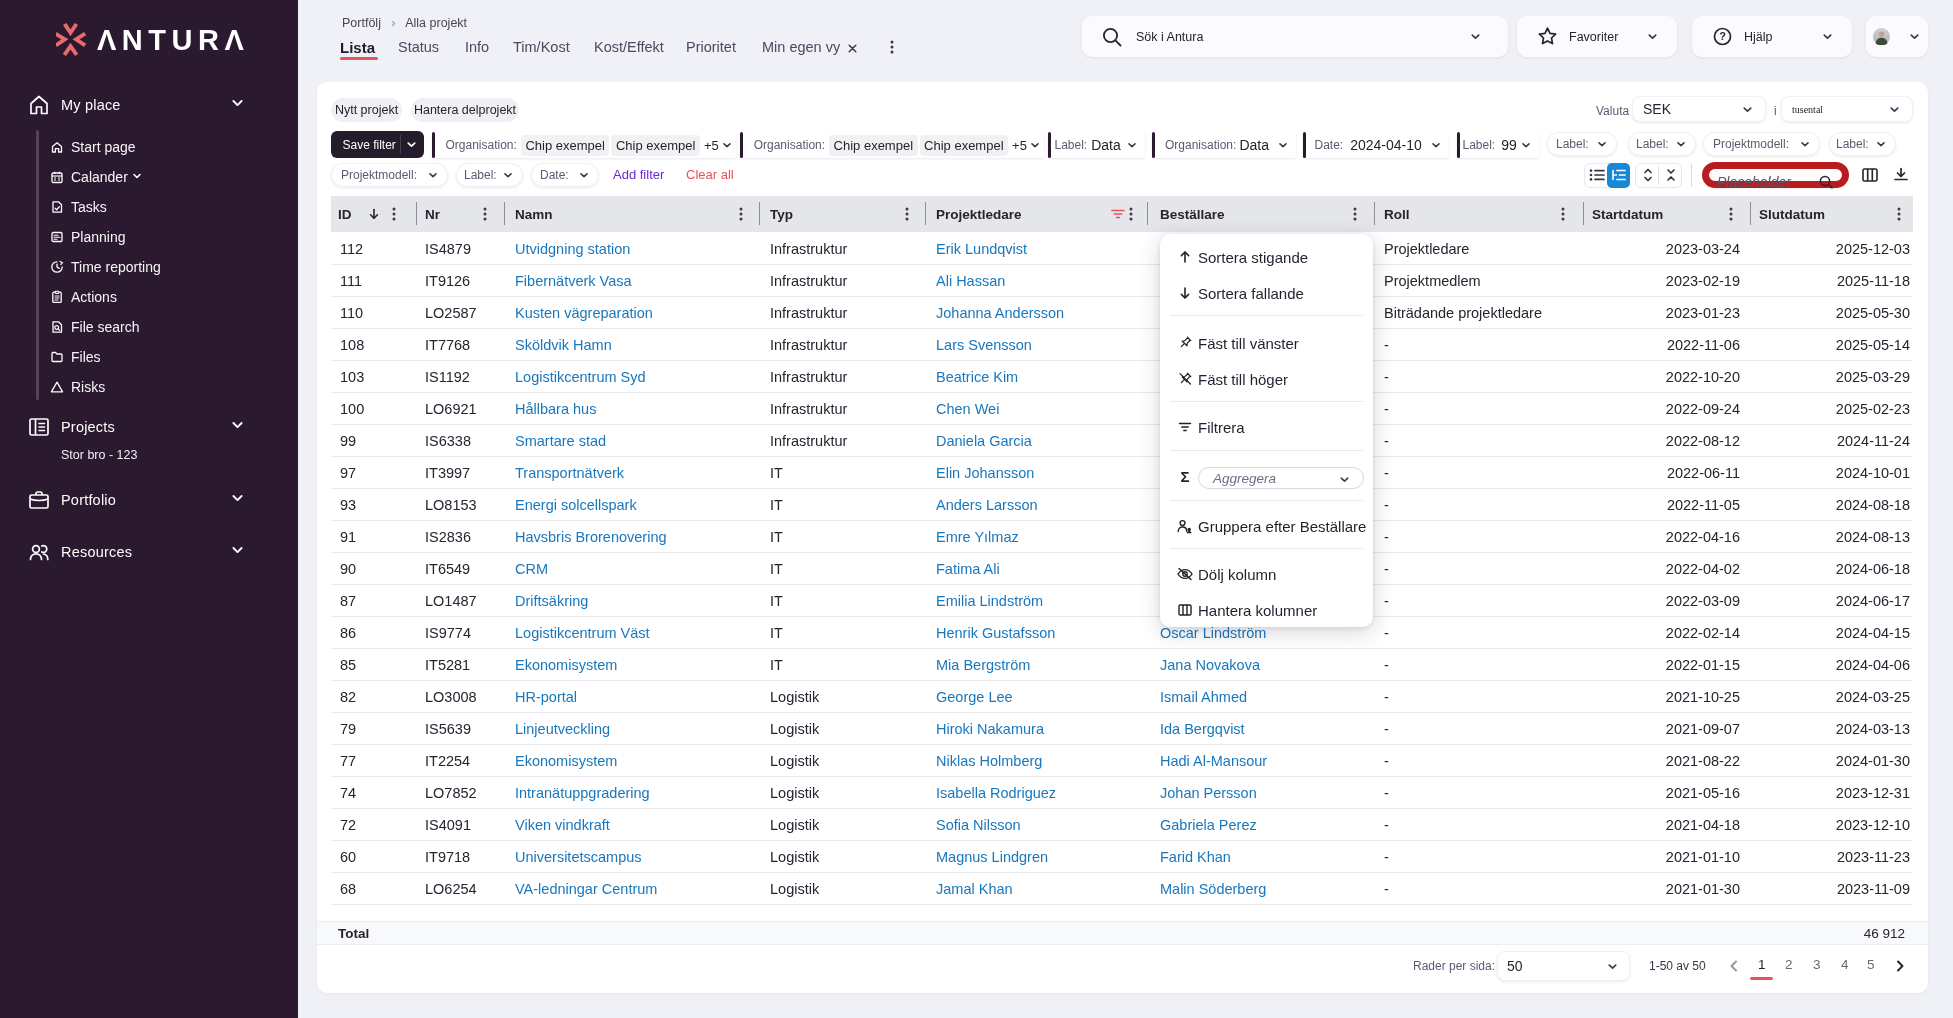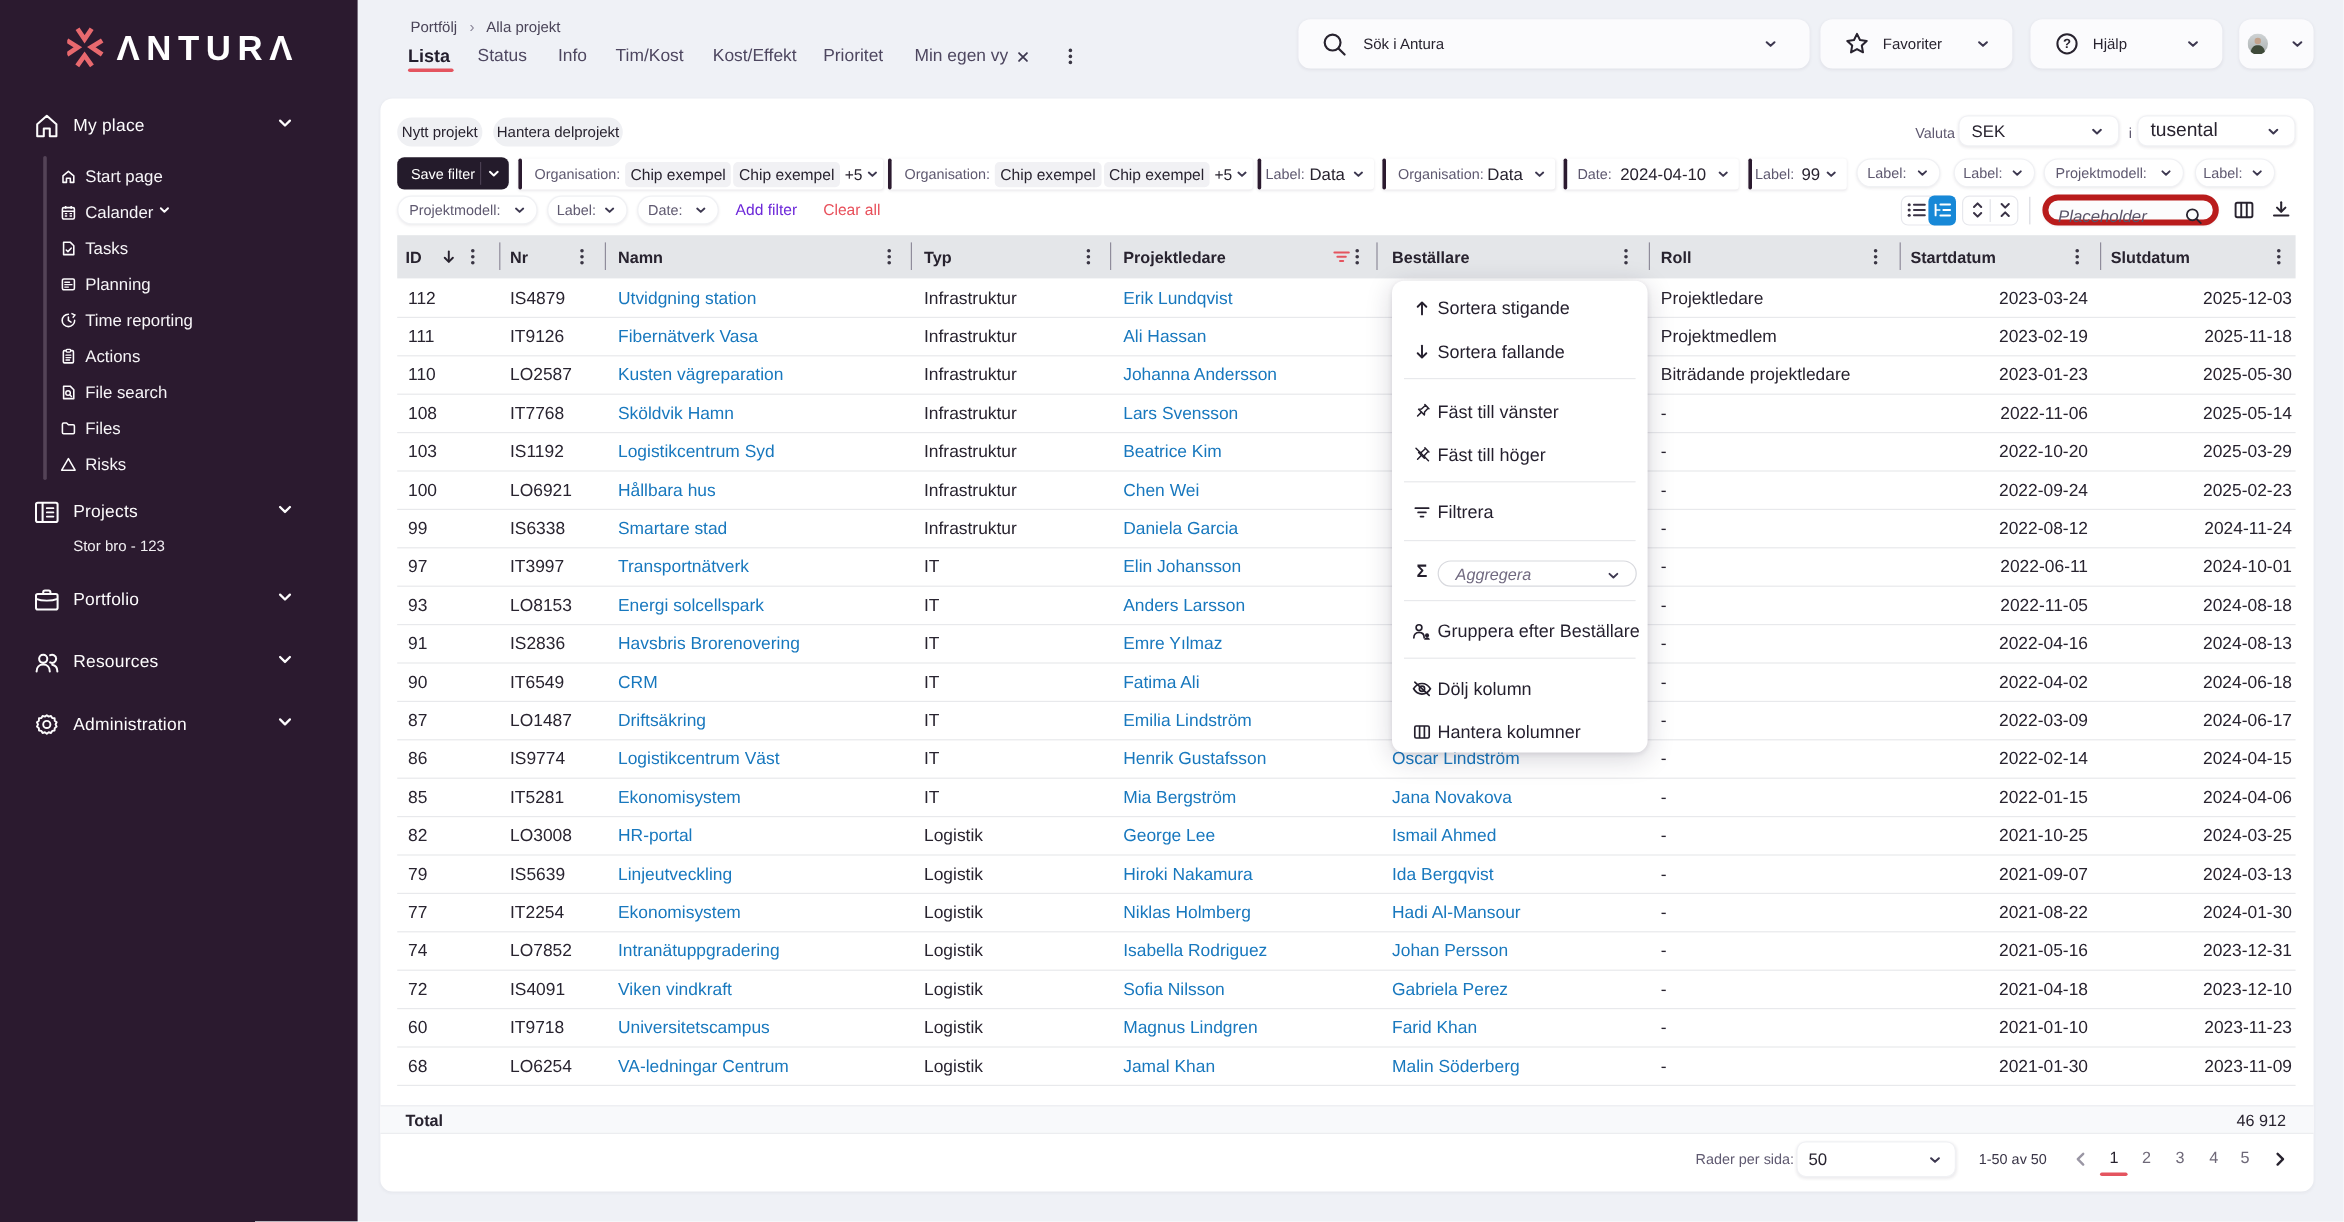--- a/index.html
+++ b/index.html
@@ -166,30 +166,20 @@
           <circle cx="9" cy="9" r="3.4" stroke="#fdfcfd" stroke-width="1.7"></circle>
           <path d="M3.5 19.5 C3.5 16 5.8 13.8 9 13.8 C12.2 13.8 14.5 16 14.5 19.5" stroke="#fdfcfd" stroke-width="1.7" stroke-linecap="round"></path>
           <path d="M14.8 6 A3.4 3.4 0 1 1 14.8 12" stroke="#fdfcfd" stroke-width="1.7" stroke-linecap="round"></path>
           <path d="M16.5 14 C19.3 14.5 20.8 16.6 20.8 19.5" stroke="#fdfcfd" stroke-width="1.7" stroke-linecap="round"></path>
         </svg></span>
       <span class="ntxt">Resources</span>
       <span class="nchev"><svg width="15" height="15" viewBox="0 0 15 15" fill="none" xmlns="http://www.w3.org/2000/svg" style="">
           <path d="M3.4 5.5 L7.5 9.6 L11.6 5.5" stroke="#fdfcfd" stroke-width="1.9" stroke-linecap="round" stroke-linejoin="round"></path>
         </svg></span>
     </div>
-    <div class="nav-item" style="top:587px;">
-      <span class="nico"><svg width="24" height="24" viewBox="0 0 24 24" fill="none" xmlns="http://www.w3.org/2000/svg">
-          <path d="M12 4 L13.6 5.2 L15.5 4.6 L16.5 6.3 L18.5 6.6 L18.6 8.6 L20.2 9.9 L19.3 11.7 L20.2 13.5 L18.6 14.8 L18.5 16.8 L16.5 17.1 L15.5 18.8 L13.6 18.2 L12 19.4 L10.4 18.2 L8.5 18.8 L7.5 17.1 L5.5 16.8 L5.4 14.8 L3.8 13.5 L4.7 11.7 L3.8 9.9 L5.4 8.6 L5.5 6.6 L7.5 6.3 L8.5 4.6 L10.4 5.2 Z" stroke="#fdfcfd" stroke-width="1.6" stroke-linejoin="round"></path>
-          <circle cx="12" cy="11.7" r="3" stroke="#fdfcfd" stroke-width="1.6"></circle>
-        </svg></span>
-      <span class="ntxt">Administration</span>
-      <span class="nchev"><svg width="15" height="15" viewBox="0 0 15 15" fill="none" xmlns="http://www.w3.org/2000/svg" style="">
-          <path d="M3.4 5.5 L7.5 9.6 L11.6 5.5" stroke="#fdfcfd" stroke-width="1.9" stroke-linecap="round" stroke-linejoin="round"></path>
-        </svg></span>
-    </div>
     <div class="abs" style="left:61px;top:448px;font-size:12.5px;color:#f1eef2;">Stor bro - 123</div>
   </div>
 <div class="crumb">Portfölj&nbsp;&nbsp; <span style="color:#8b8698;">›</span>&nbsp;&nbsp; Alla projekt</div>
 <div class="tab active" style="left:340px;">Lista</div>
 <div class="tab" style="left:398px;">Status</div>
 <div class="tab" style="left:465px;">Info</div>
 <div class="tab" style="left:513px;">Tim/Kost</div>
 <div class="tab" style="left:594px;">Kost/Effekt</div>
 <div class="tab" style="left:686px;">Prioritet</div>
 <div class="tab" style="left:762px;">Min egen vy</div>
@@ -270,21 +260,21 @@
 <div class="pill" style="left:1632px;top:96px;width:134px;height:26px;border-radius:8px;">
     <span style="margin-left:10px;font-size:14px;color:#28232f;">SEK</span>
     <span style="position:absolute;right:11px;display:flex;">
       <svg width="13" height="13" viewBox="0 0 13 13" fill="none" xmlns="http://www.w3.org/2000/svg" style="">
         <path d="M3.25 5.2 L6.5 8.19 L9.75 5.2" stroke="#3d3850" stroke-width="1.7" stroke-linecap="round" stroke-linejoin="round"></path>
       </svg>
     </span>
   </div>
 <div class="abs" style="left:1774px;top:104px;font-size:12px;color:#5f5970;">i</div>
 <div class="pill" style="left:1781px;top:96px;width:132px;height:26px;border-radius:8px;">
-    <span style="margin-left:10px;font-size:16px;color:#28232f;">tusental</span>
+    <span style="margin-left:10px;font-size:10px;color:#28232f;font-family:Liberation Serif, serif;">tusental</span>
     <span style="position:absolute;right:11px;display:flex;">
       <svg width="13" height="13" viewBox="0 0 13 13" fill="none" xmlns="http://www.w3.org/2000/svg" style="">
         <path d="M3.25 5.2 L6.5 8.19 L9.75 5.2" stroke="#3d3850" stroke-width="1.7" stroke-linecap="round" stroke-linejoin="round"></path>
       </svg>
     </span>
   </div>
 <div id="savefilter">
     <span style="margin-left:11.5px;">Save filter</span>
     <span style="position:absolute;left:69px;top:4px;height:19px;width:1px;background:#4a3f52;"></span>
     <span style="position:absolute;left:74px;top:7px;display:flex;">
@@ -432,21 +422,21 @@
 <div class="abs" style="left:1658px;top:166px;width:1px;height:19px;background:#e2e3e8;"></div>
 <div class="abs" style="left:1641px;top:167px;"><svg width="14" height="16" viewBox="0 0 14 16" fill="none" xmlns="http://www.w3.org/2000/svg" style="">
       <path d="M4 5.5 L7 2.5 L10 5.5" stroke="#3a3346" stroke-width="1.7" stroke-linecap="round" stroke-linejoin="round"></path>
       <path d="M4 10.5 L7 13.5 L10 10.5" stroke="#3a3346" stroke-width="1.7" stroke-linecap="round" stroke-linejoin="round"></path>
     </svg></div>
 <div class="abs" style="left:1664px;top:167px;"><svg width="14" height="16" viewBox="0 0 14 16" fill="none" xmlns="http://www.w3.org/2000/svg" style="">
       <path d="M4 3 L7 6 L10 3" stroke="#3a3346" stroke-width="1.7" stroke-linecap="round" stroke-linejoin="round"></path>
       <path d="M4 13 L7 10 L10 13" stroke="#3a3346" stroke-width="1.7" stroke-linecap="round" stroke-linejoin="round"></path>
     </svg></div>
 <div class="abs" style="left:1691px;top:164px;width:1px;height:23px;background:#d9dae0;"></div>
-<div class="abs" style="left:1702px;top:162px;width:147px;height:26px;background:#fcfcfd;border:5px solid #b91c1c;border-radius:13px;box-shadow:0 1px 2px rgba(40,30,60,.06);">
+<div class="abs" style="left:1702px;top:162px;width:147px;height:26px;background:#fcfcfd;border:7px solid #b91c1c;border-radius:13px;box-shadow:0 1px 2px rgba(40,30,60,.06);">
     <span style="position:absolute;left:8px;top:5px;font-size:14px;font-style:italic;color:#5a5468;">Placeholder</span>
     <span style="position:absolute;right:8px;top:5px;display:flex;">
       <svg width="16" height="16" viewBox="0 0 16 16" fill="none" xmlns="http://www.w3.org/2000/svg" style="">
         <circle cx="7" cy="7" r="4.6" stroke="#28232f" stroke-width="1.5"></circle>
         <path d="M10.5 10.5 L14 14" stroke="#28232f" stroke-width="1.5" stroke-linecap="round"></path>
       </svg>
     </span>
   </div>
 <div class="abs" style="left:1861px;top:166px;"><svg width="18" height="18" viewBox="0 0 18 18" fill="none" xmlns="http://www.w3.org/2000/svg" style="">
       <rect x="2" y="3" width="14" height="12" rx="1.4" stroke="#28232f" stroke-width="1.6"></rect>

